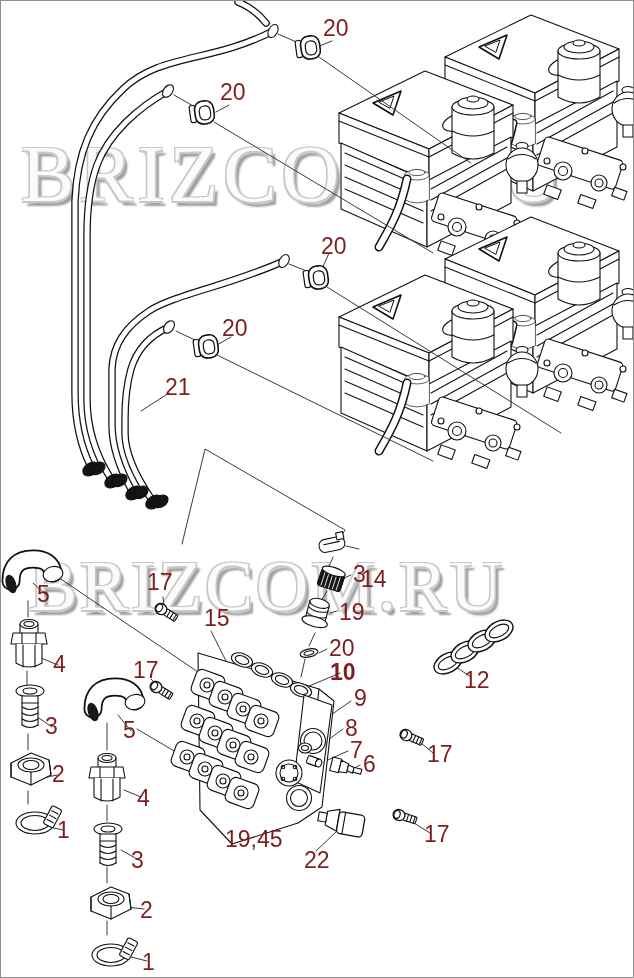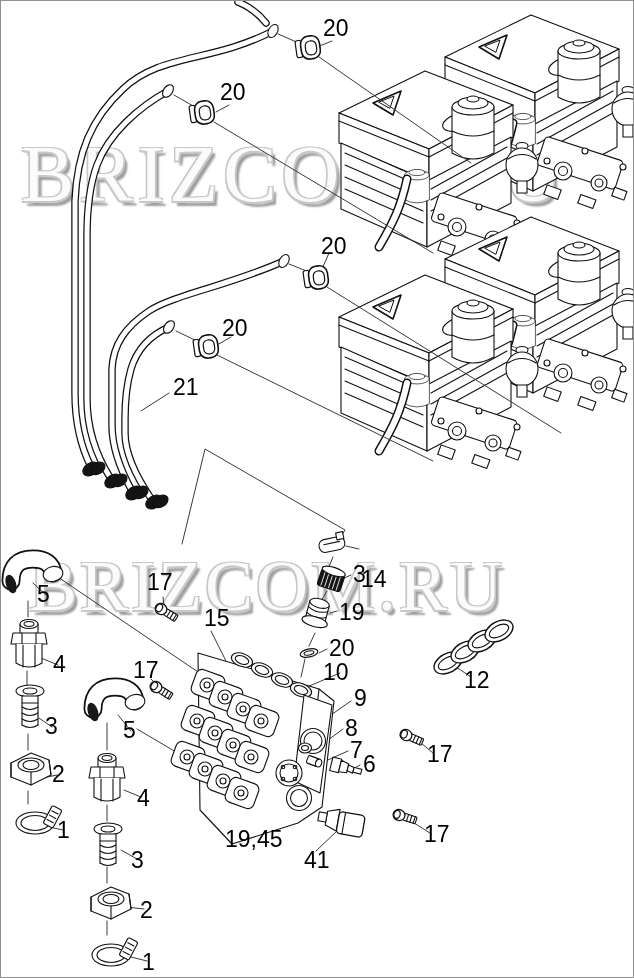--- a/index.html
+++ b/index.html
@@ -11,21 +11,21 @@
   .wm{
     position:absolute;white-space:nowrap;
     font-family:"Liberation Serif",serif;font-weight:500;
     color:#fbfbfb;opacity:.95;z-index:1;user-select:none;
     text-shadow:-1.5px -1.5px 0 #c6c6c6, 1.5px -1.5px 0 #c6c6c6,
                 -1.5px 1.5px 0 #c6c6c6, 1.5px 1.5px 0 #c6c6c6,
                 4px 5px 2px #9a9a9a;
   }
   svg.art{position:absolute;left:0;top:0;z-index:2;}
   .part-label{
-    position:absolute;z-index:3;font-size:23px;color:#000000;
+    position:absolute;z-index:3;font-size:23px;color:#7f1d1d;
     font-family:"Liberation Sans",sans-serif;line-height:1;
   }
 </style>
 </head>
 <body>
 
 <div class="canvas">
   <div id="watermarks">
       <div class="wm" style="left: 20px; top: 128px; font-size: 80px; letter-spacing: 5px;">BRIZCOM.RU</div>
       <div class="wm" style="left: 28px; top: 544px; font-size: 72px; letter-spacing: 3px;">BRIZCOM.RU</div>
@@ -418,42 +418,42 @@
     <use href="#plug3" transform="translate(92,822)"></use>
     <use href="#nut2" transform="translate(84,884)"></use>
     <use href="#clamp1" transform="translate(88,936)"></use>
   </svg>
 
   <div id="labels">
       <div class="part-label" style="left: 322px; top: 16px;">20</div>
       <div class="part-label" style="left: 219px; top: 80px;">20</div>
       <div class="part-label" style="left: 320px; top: 234px;">20</div>
       <div class="part-label" style="left: 221px; top: 316px;">20</div>
-      <div class="part-label" style="left: 172px; top: 375px;">21</div>
+      <div class="part-label" style="left: 164px; top: 375px;">21</div>
       <div class="part-label" style="left: 360px; top: 536px; margin-top: 31px;">14</div>
       <div class="part-label" style="left: 352px; top: 562px;">3</div>
       <div class="part-label" style="left: 146px; top: 570px;">17</div>
       <div class="part-label" style="left: 36px; top: 582px;">5</div>
       <div class="part-label" style="left: 338px; top: 600px;">19</div>
       <div class="part-label" style="left: 203px; top: 606px;">15</div>
       <div class="part-label" style="left: 328px; top: 636px;">20</div>
       <div class="part-label" style="left: 52px; top: 652px;">4</div>
       <div class="part-label" style="left: 132px; top: 658px;">17</div>
-      <div class="part-label" style="left: 322px; top: 660px;">10</div>
+      <div class="part-label" style="left: 329px; top: 660px; font-weight: bold;">10</div>
       <div class="part-label" style="left: 463px; top: 668px;">12</div>
       <div class="part-label" style="left: 353px; top: 686px;">9</div>
       <div class="part-label" style="left: 44px; top: 714px;">3</div>
       <div class="part-label" style="left: 344px; top: 716px;">8</div>
       <div class="part-label" style="left: 122px; top: 718px;">5</div>
       <div class="part-label" style="left: 349px; top: 738px;">7</div>
       <div class="part-label" style="left: 426px; top: 742px;">17</div>
       <div class="part-label" style="left: 362px; top: 752px;">6</div>
       <div class="part-label" style="left: 51px; top: 762px;">2</div>
       <div class="part-label" style="left: 136px; top: 786px;">4</div>
       <div class="part-label" style="left: 56px; top: 818px;">1</div>
       <div class="part-label" style="left: 423px; top: 822px;">17</div>
       <div class="part-label" style="left: 224px; top: 827px;">19,45</div>
       <div class="part-label" style="left: 130px; top: 848px;">3</div>
-      <div class="part-label" style="left: 303px; top: 848px;">41</div>
+      <div class="part-label" style="left: 303px; top: 848px;">22</div>
       <div class="part-label" style="left: 139px; top: 898px;">2</div>
       <div class="part-label" style="left: 141px; top: 950px;">1</div>
     </div>
 </div>
 
 </body></html>

